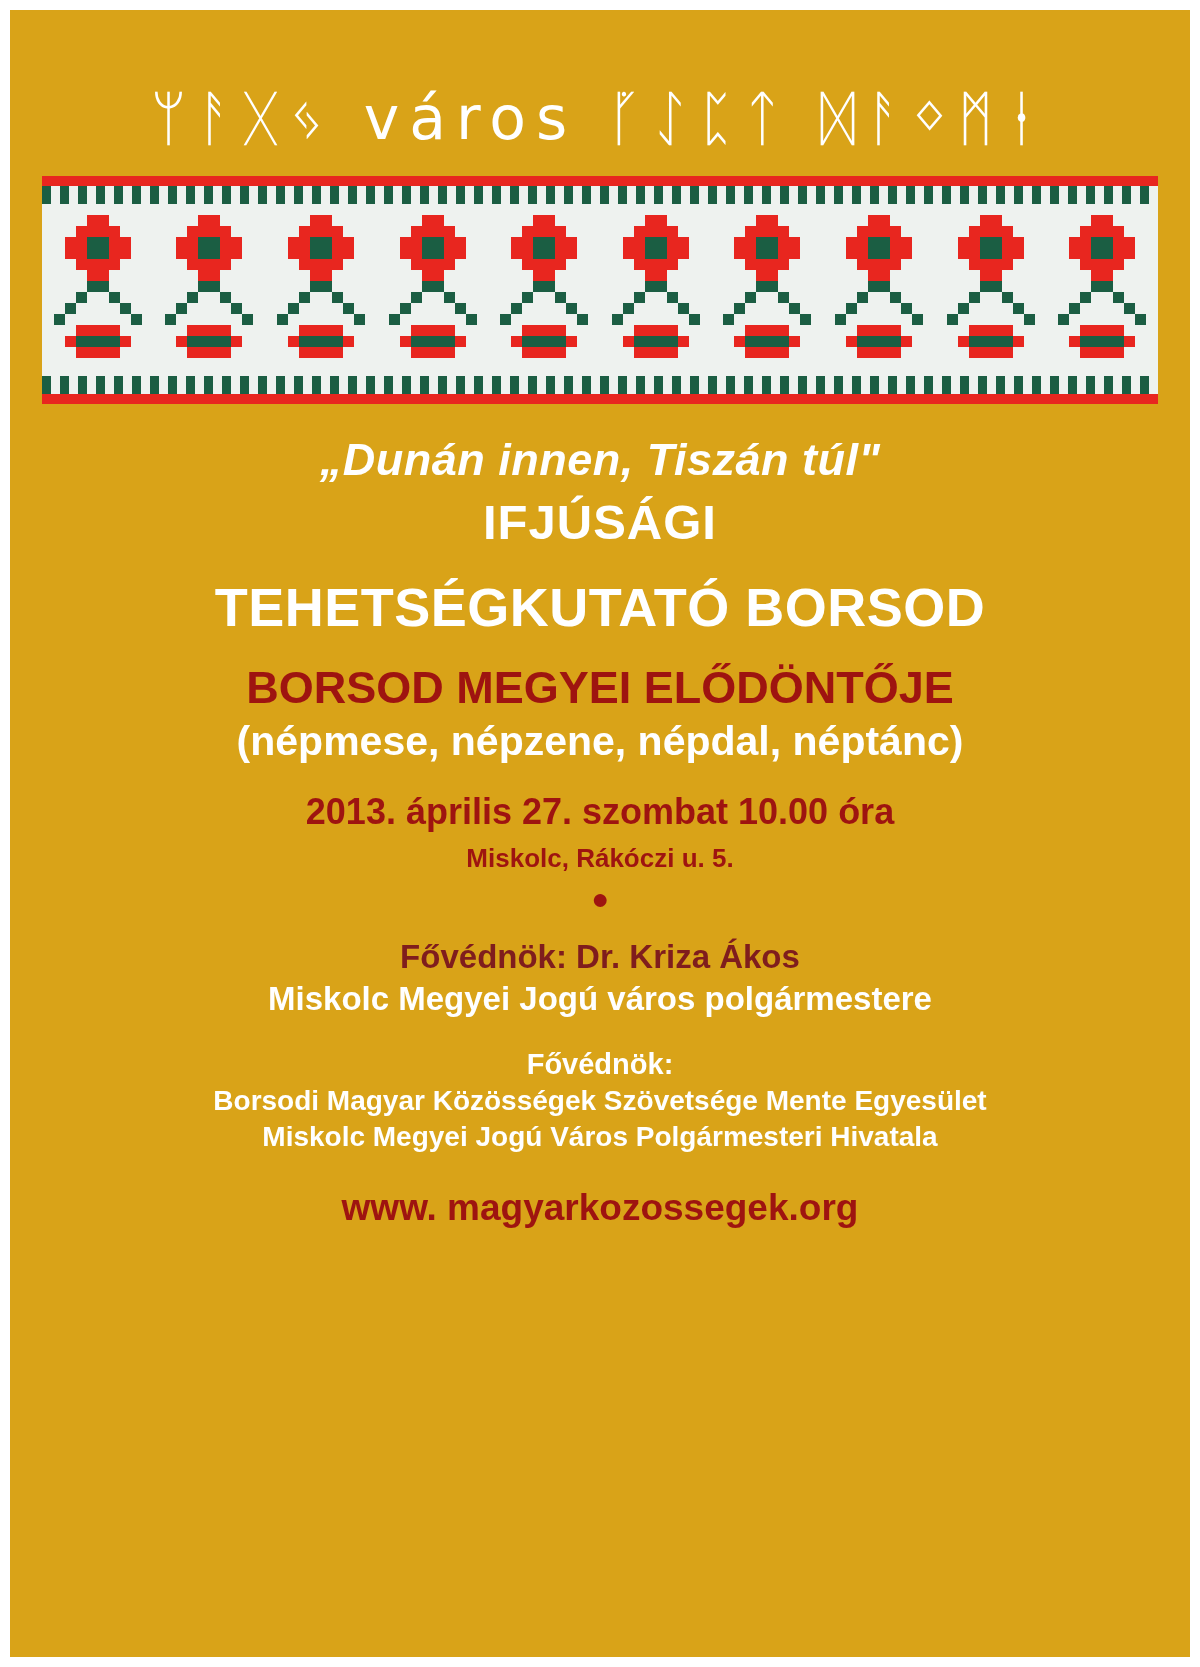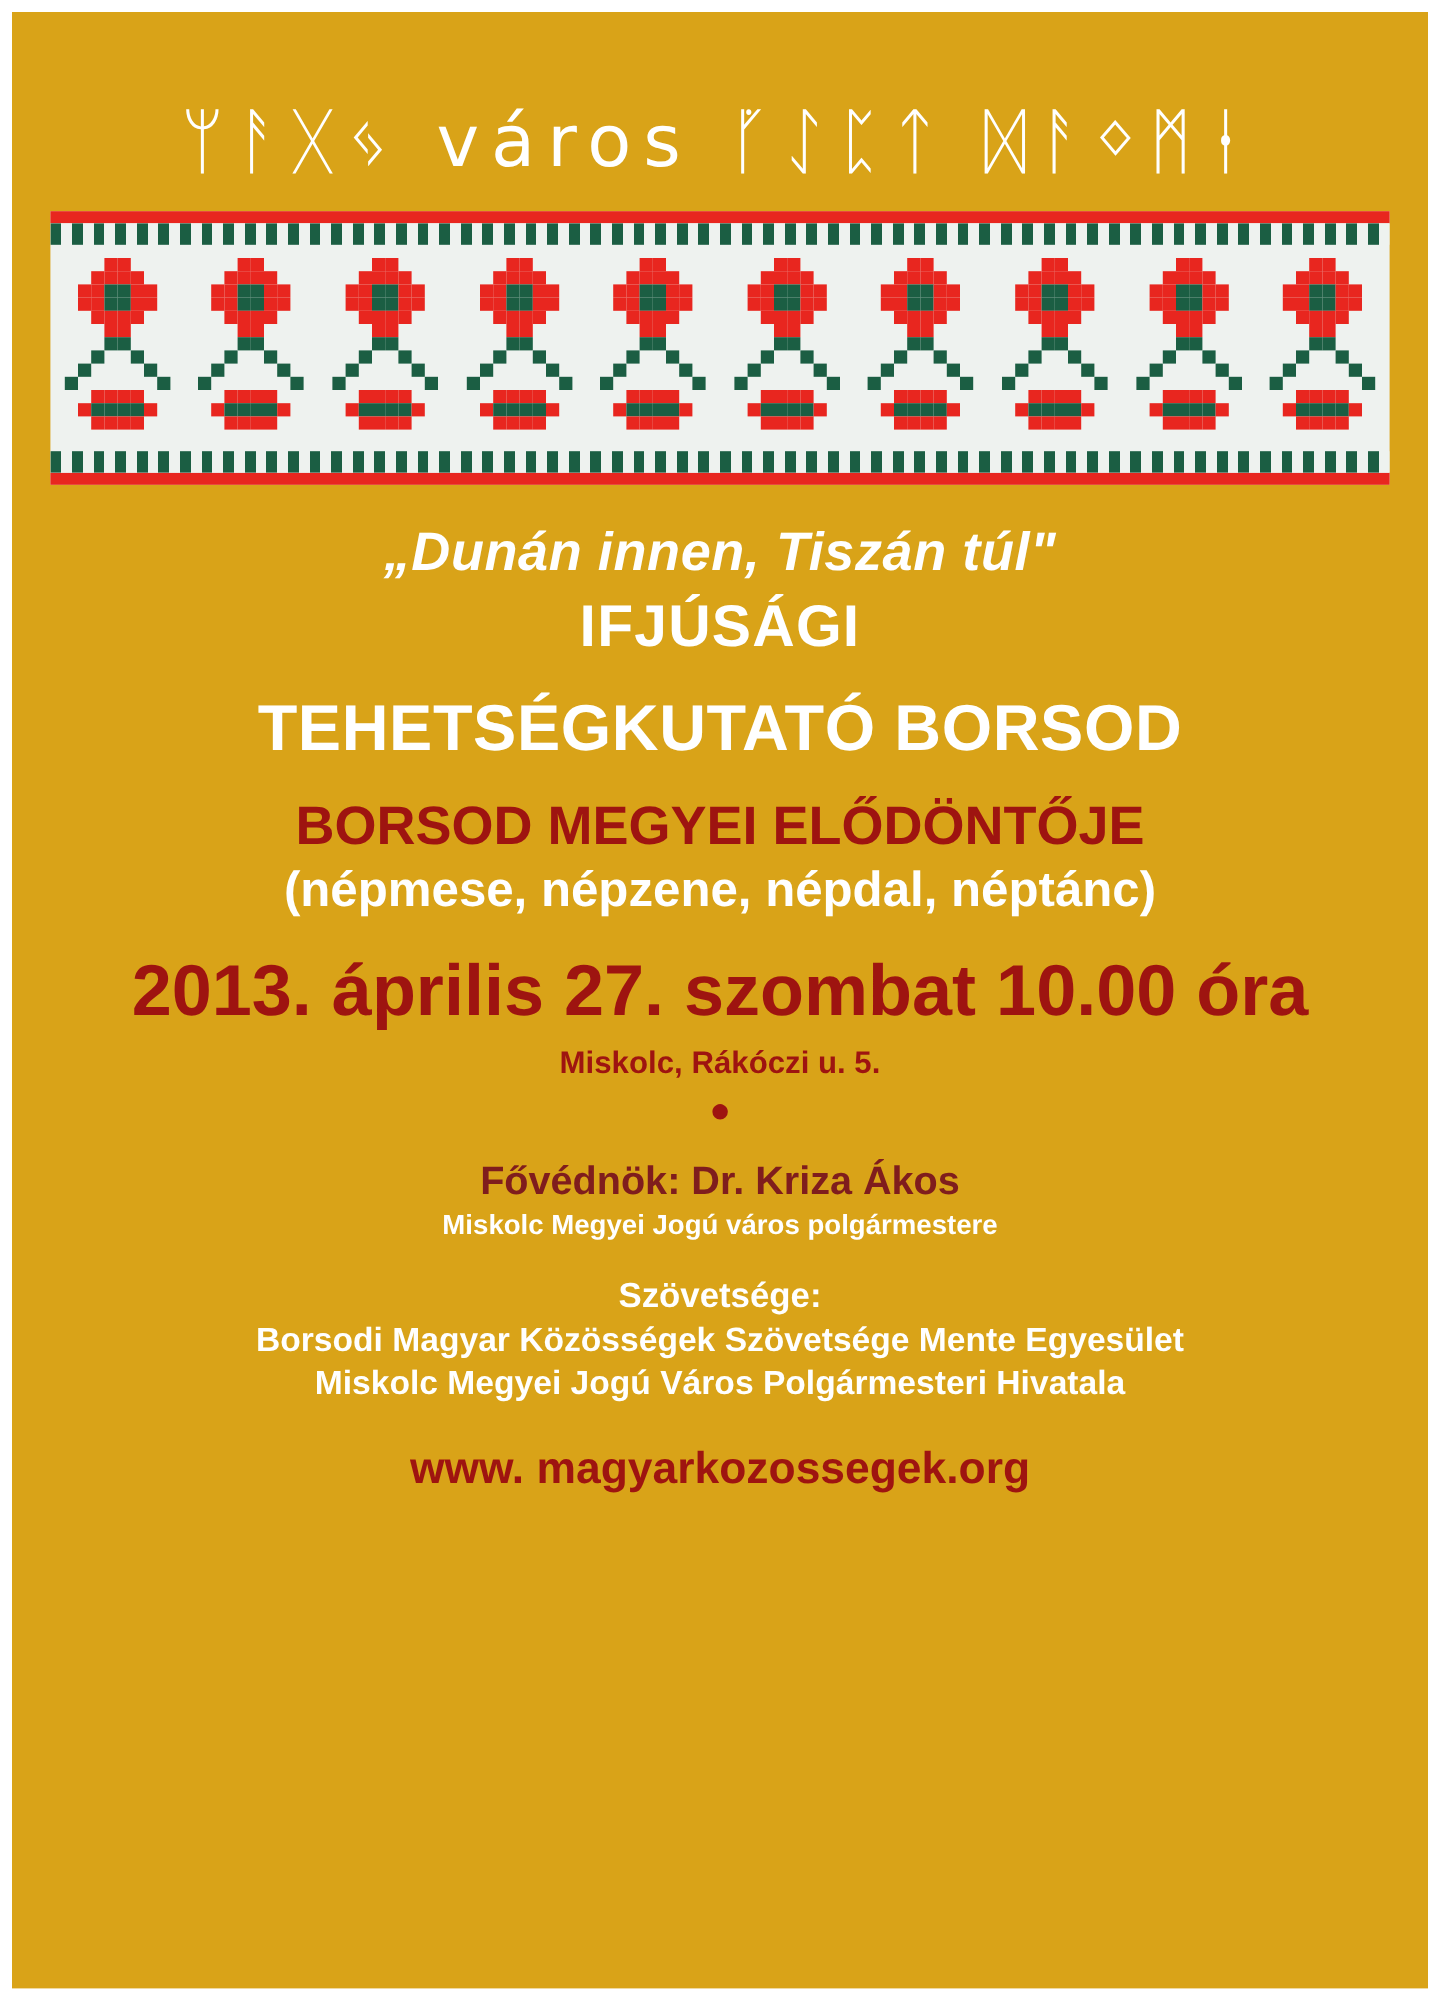--- a/index.html
+++ b/index.html
@@ -127,21 +127,21 @@
     margin-top: 24px;
   }
   .line-genres {
     color: #ffffff;
     font-size: 41px;
     font-weight: bold;
     margin-top: 4px;
   }
   .line-date {
     color: #9e1410;
-    font-size: 60px;
+    font-size: 36px;
     font-weight: bold;
     margin-top: 26px;
   }
   .line-venue {
     color: #9e1410;
     font-size: 86px;
     font-weight: bold;
     margin-top: 6px;
     letter-spacing: 1px;
   }
@@ -158,21 +158,21 @@
     margin-top: 10px;
   }
   .line-patron1 {
     color: #7f1d1d;
     font-size: 33px;
     font-weight: bold;
     margin-top: 24px;
   }
   .line-patron2 {
     color: #ffffff;
-    font-size: 23px;
+    font-size: 33px;
     font-weight: bold;
     margin-top: 4px;
   }
   .line-org-label {
     color: #ffffff;
     font-size: 29px;
     font-weight: bold;
     margin-top: 30px;
   }
   .line-org1, .line-org2 {
@@ -688,19 +688,19 @@
     <div class="quote">„Dunán innen, Tiszán túl"</div>
     <div class="line-ifjusagi">IFJÚSÁGI</div>
     <div class="line-tehetseg">TEHETSÉGKUTATÓ  BORSOD</div>
     <div class="line-borsod">BORSOD MEGYEI ELŐDÖNTŐJE</div>
     <div class="line-genres">(népmese, népzene, népdal, néptánc)</div>
     <div class="line-date">2013. április 27. szombat 10.00 óra</div>
     <div class="line-address">Miskolc, Rákóczi u. 5.</div>
     <div class="bullet">●</div>
     <div class="line-patron1">Fővédnök: Dr. Kriza Ákos</div>
     <div class="line-patron2">Miskolc Megyei Jogú város polgármestere</div>
-    <div class="line-org-label">Szövetsége:</div>
+    <div class="line-org-label">Fővédnök:</div>
     <div class="line-org1">Borsodi Magyar Közösségek Szövetsége Mente Egyesület</div>
     <div class="line-org2">Miskolc Megyei Jogú Város Polgármesteri Hivatala</div>
     <div class="line-url">www. magyarkozossegek.org</div>
   </div>
 
 </div>
 
 </body></html>

